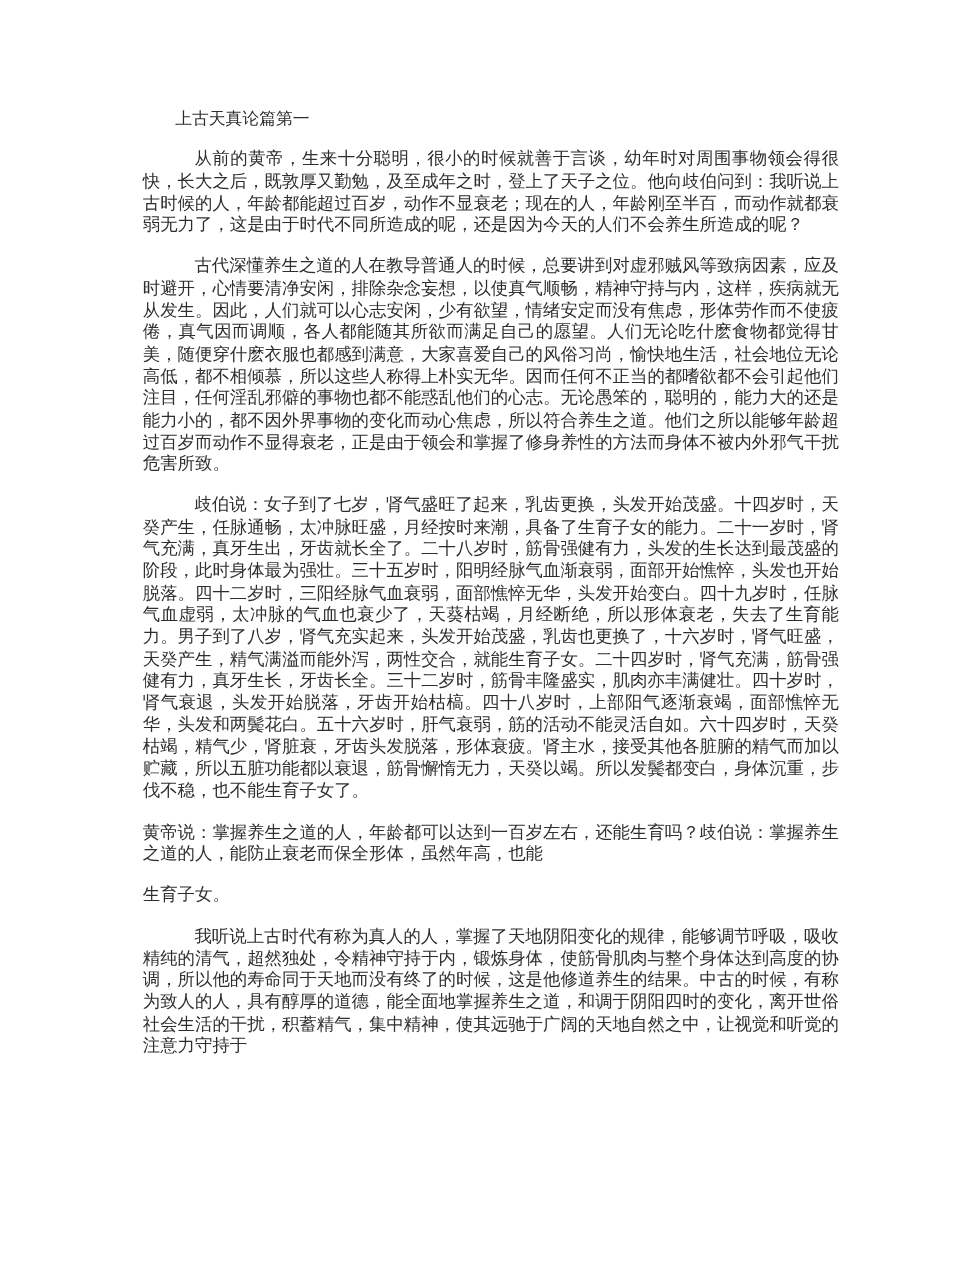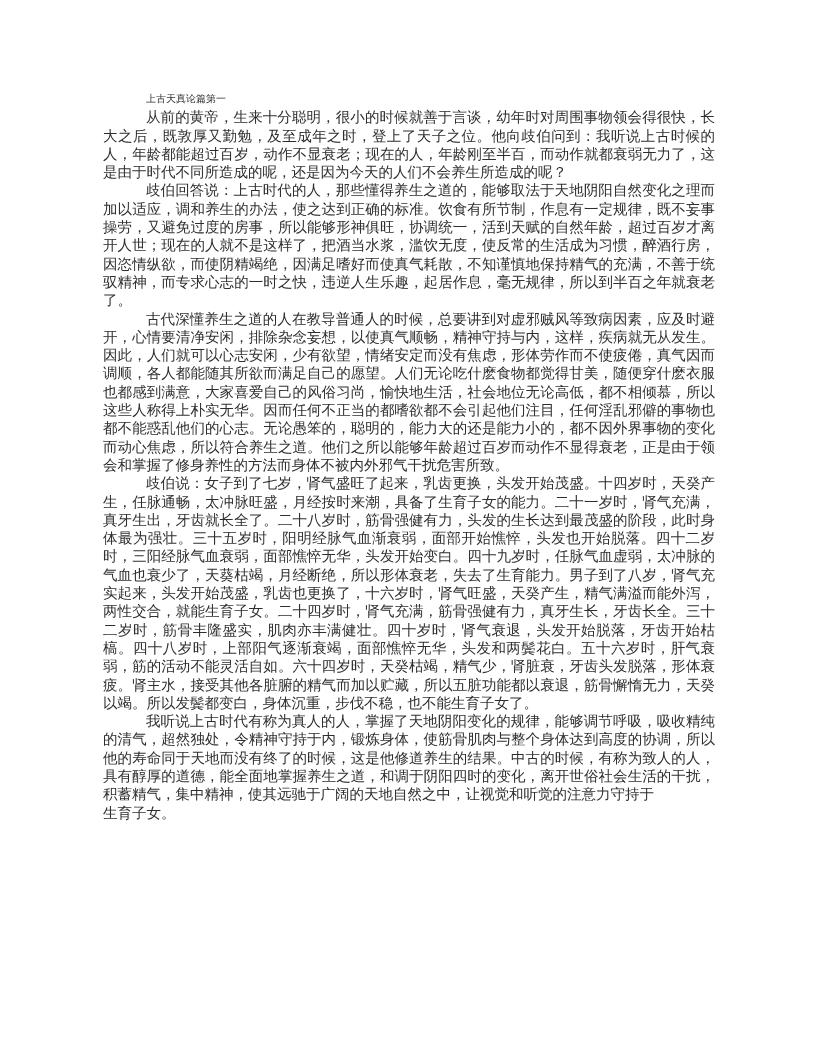--- a/index.html
+++ b/index.html
@@ -19,44 +19,44 @@
     left: 103px;
     top: 90px;
     width: 612px;
     font-family: "DejaVu Serif", "Liberation Serif", serif;
     font-size: 14.5px;
     line-height: 18.3px;
     color: #2e2e2e;
     text-align: justify;
   }
   .para {
-    margin: 0;
+    margin: 16px;
     padding: 0;
     text-indent: 43px;
     word-break: break-all;
   }
   .para.no-indent {
     text-indent: 0;
   }
   .doc-title {
     margin: 0;
     padding: 0;
     text-indent: 43px;
-    font-size: 10px;
+    font-size: 14px;
     font-weight: normal;
   }
 </style>
 </head>
 <body>
 
 <div class="page">
   <div class="content">
     <p class="doc-title">上古天真论篇第一</p>
     <div>
         <p class="para">从前的黄帝，生来十分聪明，很小的时候就善于言谈，幼年时对周围事物领会得很快，长大之后，既敦厚又勤勉，及至成年之时，登上了天子之位。他向歧伯问到：我听说上古时候的人，年龄都能超过百岁，动作不显衰老；现在的人，年龄刚至半百，而动作就都衰弱无力了，这是由于时代不同所造成的呢，还是因为今天的人们不会养生所造成的呢？</p>
-        <p class="para">歧伯回答说：上古时代的人，那些懂得养生之道的，能够取法于天地阴阳自然变化之理而加以适应，调和养生的办法，使之达到正确的标准。饮食有所节制，作息有一定规律，既不妄事操劳，又避免过度的房事，所以能够形神俱旺，协调统一，活到天赋的自然年龄，超过百岁才离开人世；现在的人就不是这样了，把酒当水浆，滥饮无度，使反常的生活成为习惯，醉酒行房，因恣情纵欲，而使阴精竭绝，因满足嗜好而使真气耗散，不知谨慎地保持精气的充满，不善于统驭精神，而专求心志的一时之快，违逆人生乐趣，起居作息，毫无规律，所以到半百之年就衰老了。</p>
         <p class="para">古代深懂养生之道的人在教导普通人的时候，总要讲到对虚邪贼风等致病因素，应及时避开，心情要清净安闲，排除杂念妄想，以使真气顺畅，精神守持与内，这样，疾病就无从发生。因此，人们就可以心志安闲，少有欲望，情绪安定而没有焦虑，形体劳作而不使疲倦，真气因而调顺，各人都能随其所欲而满足自己的愿望。人们无论吃什麽食物都觉得甘美，随便穿什麽衣服也都感到满意，大家喜爱自己的风俗习尚，愉快地生活，社会地位无论高低，都不相倾慕，所以这些人称得上朴实无华。因而任何不正当的都嗜欲都不会引起他们注目，任何淫乱邪僻的事物也都不能惑乱他们的心志。无论愚笨的，聪明的，能力大的还是能力小的，都不因外界事物的变化而动心焦虑，所以符合养生之道。他们之所以能够年龄超过百岁而动作不显得衰老，正是由于领会和掌握了修身养性的方法而身体不被内外邪气干扰危害所致。</p>
         <p class="para">歧伯说：女子到了七岁，肾气盛旺了起来，乳齿更换，头发开始茂盛。十四岁时，天癸产生，任脉通畅，太冲脉旺盛，月经按时来潮，具备了生育子女的能力。二十一岁时，肾气充满，真牙生出，牙齿就长全了。二十八岁时，筋骨强健有力，头发的生长达到最茂盛的阶段，此时身体最为强壮。三十五岁时，阳明经脉气血渐衰弱，面部开始憔悴，头发也开始脱落。四十二岁时，三阳经脉气血衰弱，面部憔悴无华，头发开始变白。四十九岁时，任脉气血虚弱，太冲脉的气血也衰少了，天葵枯竭，月经断绝，所以形体衰老，失去了生育能力。男子到了八岁，肾气充实起来，头发开始茂盛，乳齿也更换了，十六岁时，肾气旺盛，天癸产生，精气满溢而能外泻，两性交合，就能生育子女。二十四岁时，肾气充满，筋骨强健有力，真牙生长，牙齿长全。三十二岁时，筋骨丰隆盛实，肌肉亦丰满健壮。四十岁时，肾气衰退，头发开始脱落，牙齿开始枯槁。四十八岁时，上部阳气逐渐衰竭，面部憔悴无华，头发和两鬓花白。五十六岁时，肝气衰弱，筋的活动不能灵活自如。六十四岁时，天癸枯竭，精气少，肾脏衰，牙齿头发脱落，形体衰疲。肾主水，接受其他各脏腑的精气而加以贮藏，所以五脏功能都以衰退，筋骨懈惰无力，天癸以竭。所以发鬓都变白，身体沉重，步伐不稳，也不能生育子女了。</p>
+        <p class="para no-indent">黄帝说：掌握养生之道的人，年龄都可以达到一百岁左右，还能生育吗？歧伯说：掌握养生之道的人，能防止衰老而保全形体，虽然年高，也能</p>
+        <p class="para no-indent">生育子女。</p>
         <p class="para">我听说上古时代有称为真人的人，掌握了天地阴阳变化的规律，能够调节呼吸，吸收精纯的清气，超然独处，令精神守持于内，锻炼身体，使筋骨肌肉与整个身体达到高度的协调，所以他的寿命同于天地而没有终了的时候，这是他修道养生的结果。中古的时候，有称为致人的人，具有醇厚的道德，能全面地掌握养生之道，和调于阴阳四时的变化，离开世俗社会生活的干扰，积蓄精气，集中精神，使其远驰于广阔的天地自然之中，让视觉和听觉的注意力守持于</p>
-        <p class="para no-indent">生育子女。</p>
       </div>
   </div>
 </div>
 
 </body></html>

